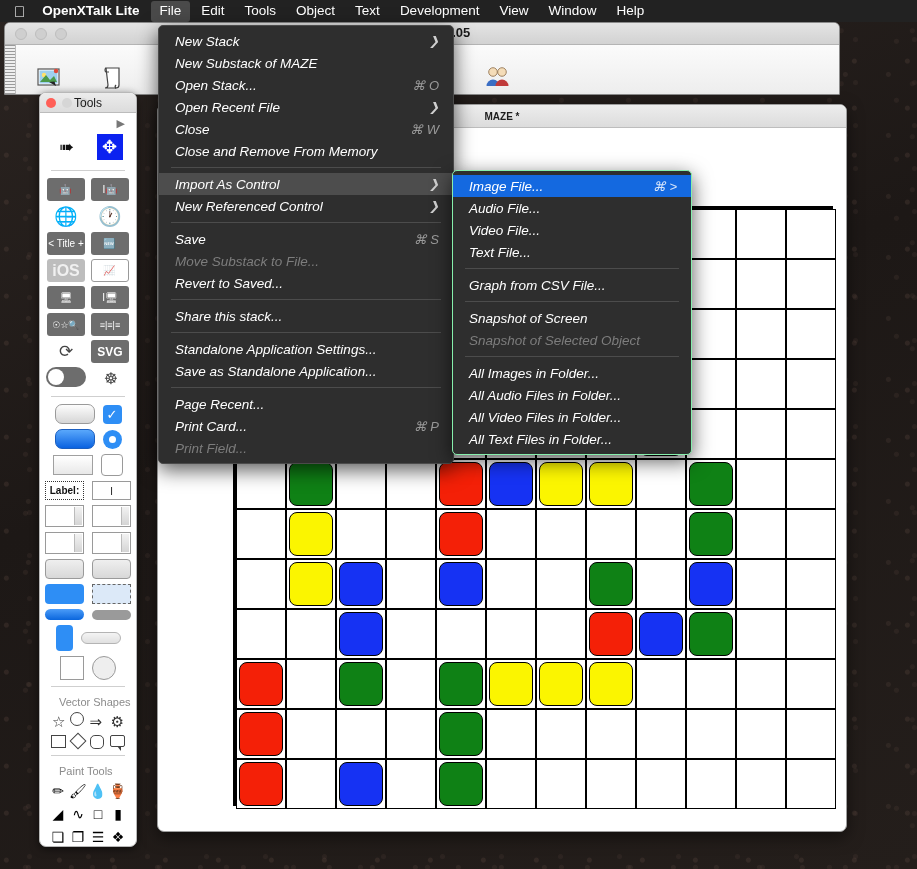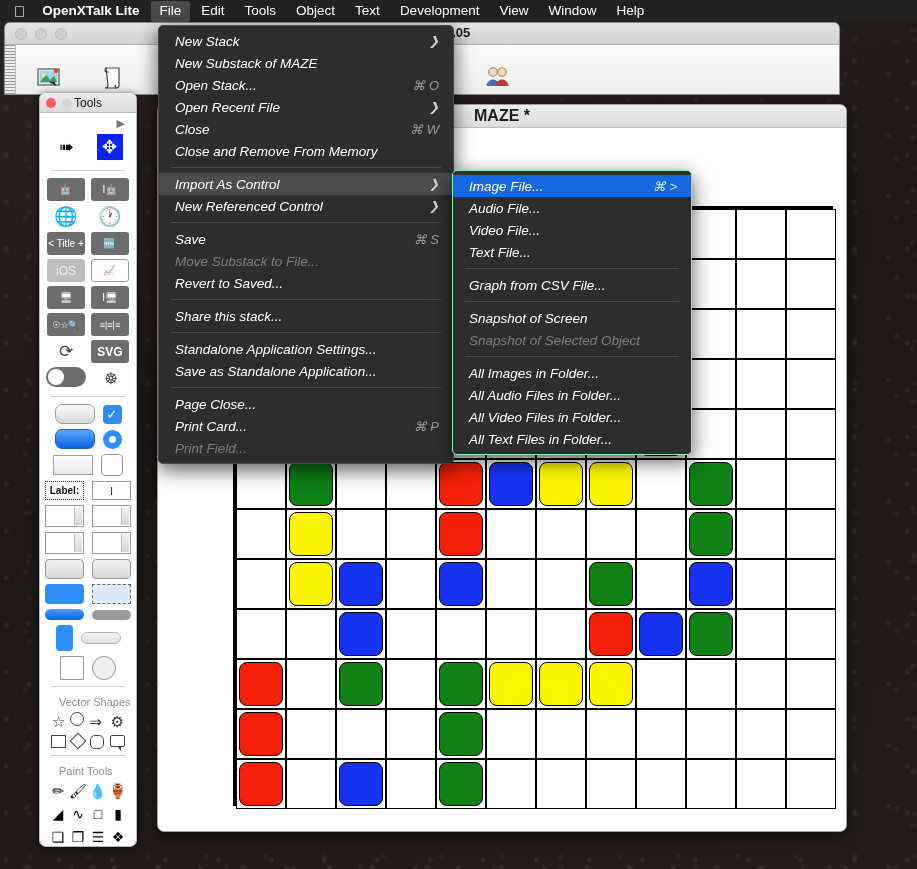--- a/index.html
+++ b/index.html
@@ -148,21 +148,21 @@
     position: absolute; left: 157px; top: 104px; width: 690px; height: 728px;
     background: #ffffff; border-radius: 7px;
     border: 1px solid #9d9d9d;
     box-shadow: 0 5px 16px rgba(0,0,0,.5);
     z-index: 20; overflow: hidden;
   }
   #card-title {
     height: 23px; background: linear-gradient(#ededed,#dcdcdc);
     border-bottom: 1px solid #bdbdbd;
     display: flex; align-items: center; justify-content: center;
-    font-size: 16px; font-weight: bold; color: #1d1d1d;
+    font-size: 10px; font-weight: bold; color: #1d1d1d;
   }
   #maze {
     position: absolute; left: 75px; top: 101px;
     width: 600px; height: 600px;
     display: grid;
     grid-template-columns: repeat(12, 50px);
     grid-template-rows: repeat(12, 50px);
     background: #000;
     border: 3px solid #000;
   }
@@ -539,21 +539,21 @@
     </div>
     <div class="trow">
       <span class="tcell" style="background:transparent;color:#5a5a5a;font-size:19px">🌐</span>
       <span class="tcell" style="background:transparent;color:#5a5a5a;font-size:19px">🕐</span>
     </div>
     <div class="trow">
       <span class="tcell">&lt; Title +</span>
       <span class="tcell">🆕</span>
     </div>
     <div class="trow">
-      <span class="tcell" style="background:#bdbdbd;color:#f0f0f0;font-weight:normal;font-size:12px">iOS</span>
+      <span class="tcell" style="background:#bdbdbd;color:#f0f0f0;font-weight:bold;font-size:16px">iOS</span>
       <span class="tcell" style="background:#fff;border:1px solid #999;color:#444">📈</span>
     </div>
     <div class="trow">
       <span class="tcell">🖥</span>
       <span class="tcell">I🖥</span>
     </div>
     <div class="trow">
       <span class="tcell" style="font-size:9px">☉☆🔍</span>
       <span class="tcell" style="font-size:9px">≡|≡|≡</span>
     </div>
@@ -719,21 +719,21 @@
     </div>
     <div class="msep"></div>
     <div class="mrow">
       <span class="mlabel">Standalone Application Settings...</span>
     </div>
     <div class="mrow">
       <span class="mlabel">Save as Standalone Application...</span>
     </div>
     <div class="msep"></div>
     <div class="mrow">
-      <span class="mlabel">Page Close...</span>
+      <span class="mlabel">Page Recent...</span>
     </div>
     <div class="mrow">
       <span class="mlabel">Print Card...</span>
       <span class="mkey">⌘ P</span>
     </div>
     <div class="mrow dis">
       <span class="mlabel">Print Field...</span>
     </div>
   </div>
 

